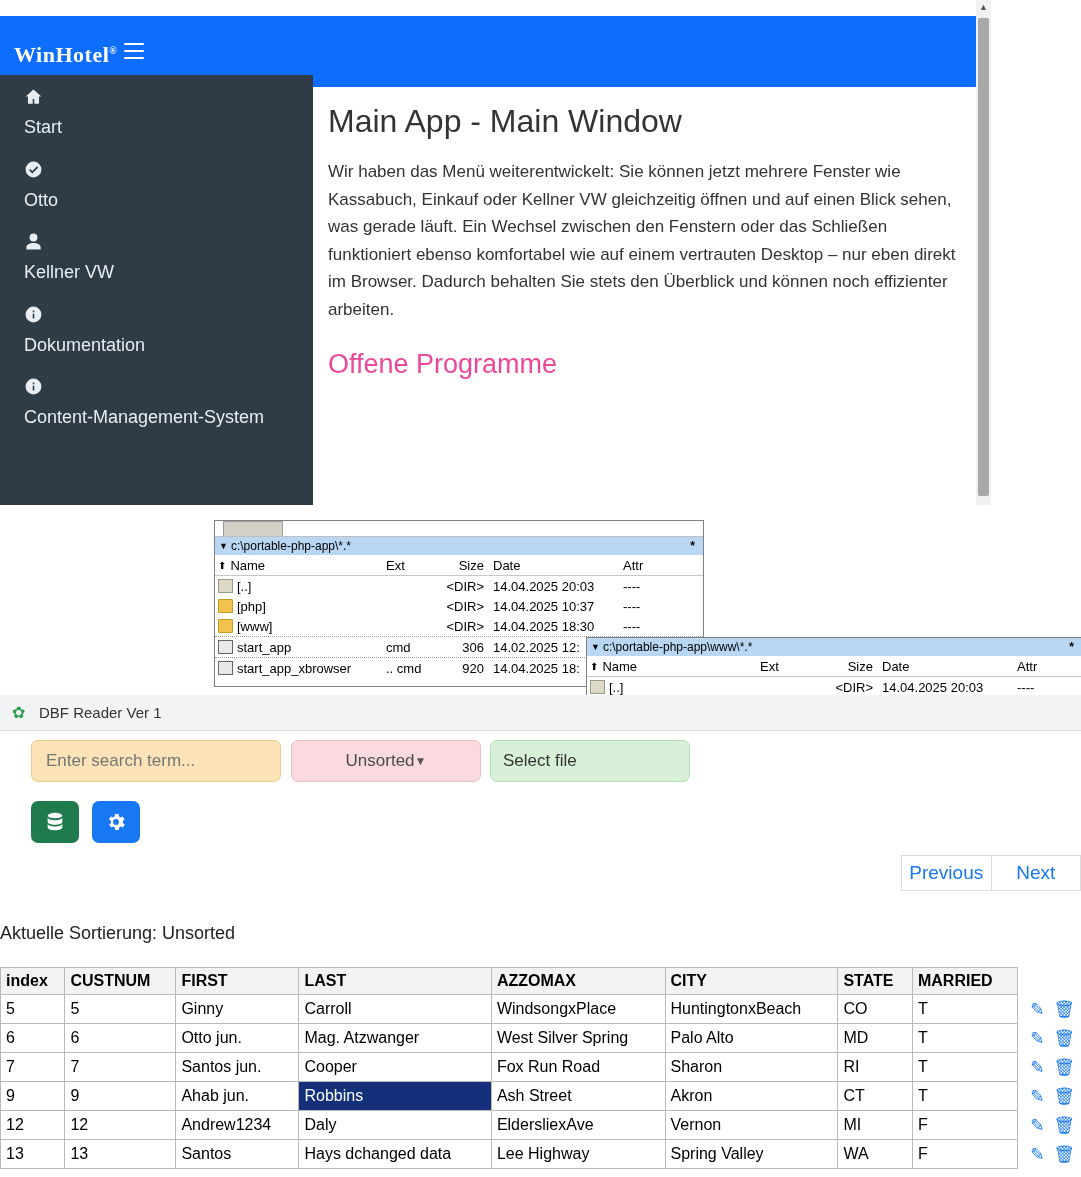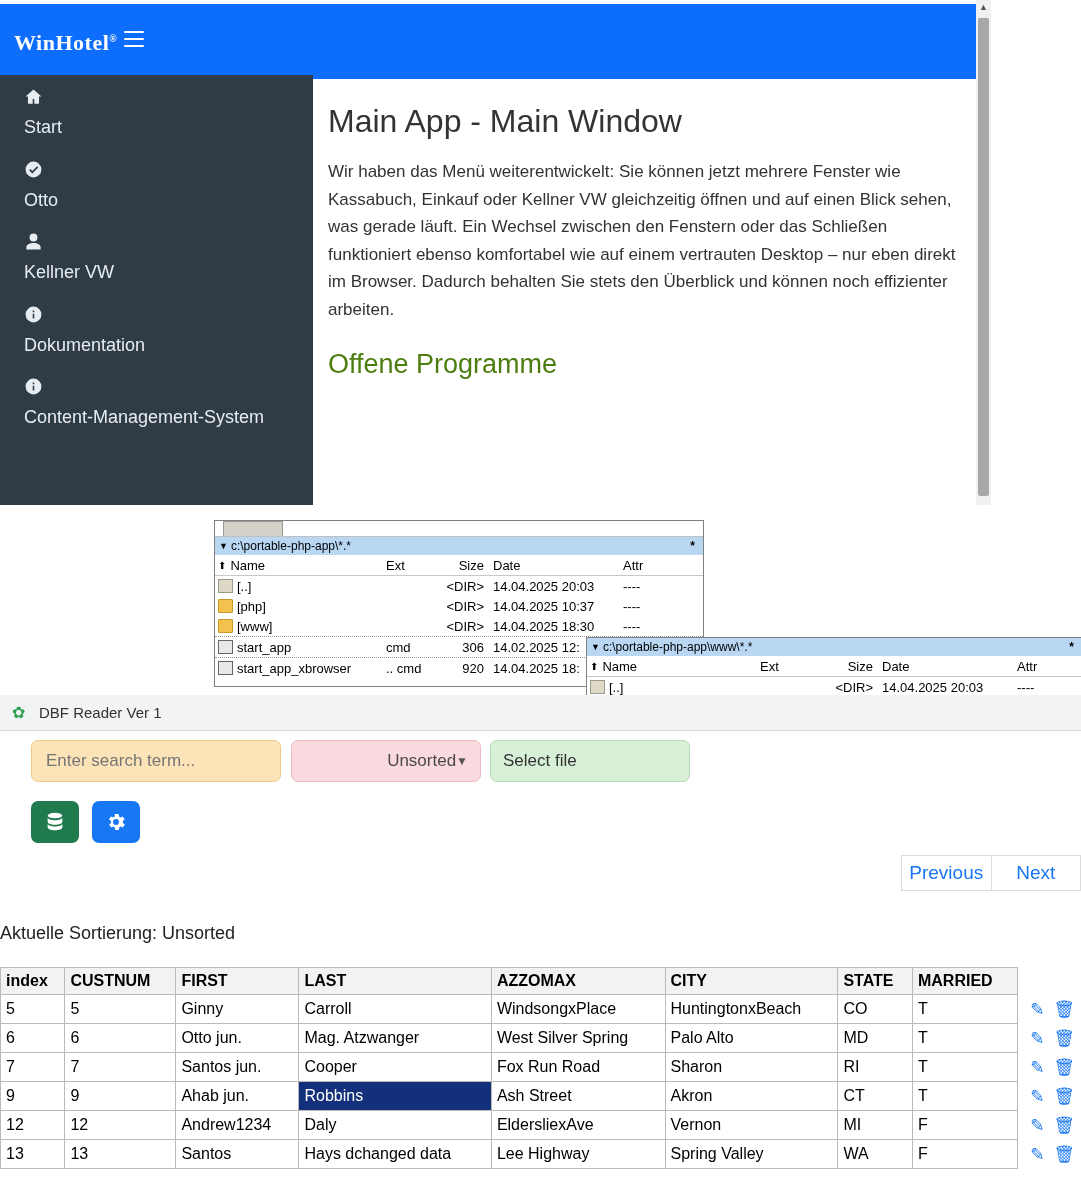--- a/index.html
+++ b/index.html
@@ -17,21 +17,21 @@
 
   
   .app-window {
     position: absolute;
     left: 0; top: 0;
     width: 991px;
     height: 505px;
   }
   .app-header {
     position: absolute;
-    left: 0; top: 4px;
+    left: 0; top: 16px;
     width: 976px;
     height: 75px;
     background: #0d6efd;
     box-sizing: border-box;
   }
   .brand {
     position: absolute;
     left: 14px; top: 26px;
     color: #ffffff;
     font-weight: bold;
@@ -93,21 +93,21 @@
   }
   .content p {
     font-size: 17px;
     color: #333;
     line-height: 1.62;
     margin: 0 0 26px 0;
   }
   .content h2 {
     font-size: 27px;
     font-weight: normal;
-    color: #4d7c0f;
+    color: #ec4899;
     margin: 0;
   }
   .scrollbar-track {
     position: absolute;
     right: 0; top: 0;
     width: 15px;
     height: 505px;
     background: #f1f1f1;
   }
   .scroll-arrow {
@@ -254,21 +254,21 @@
     width: 190px; height: 42px;
     background: #fadade;
     border: 1px solid #f0bcc2;
     border-radius: 7px;
     font-size: 17px;
     color: #4a4a4a;
     padding: 0 12px;
     box-sizing: border-box;
     display: flex;
     align-items: center;
-    justify-content: flex-end;
+    justify-content: center;
     font-family: "Liberation Sans", sans-serif;
   }
   .sort-select .chev { font-size: 12px; color: #555; }
   .file-select {
     position: absolute;
     left: 490px; top: 9px;
     width: 200px; height: 42px;
     background: #d8f0d8;
     border: 1px solid #b6dcb6;
     border-radius: 7px;

